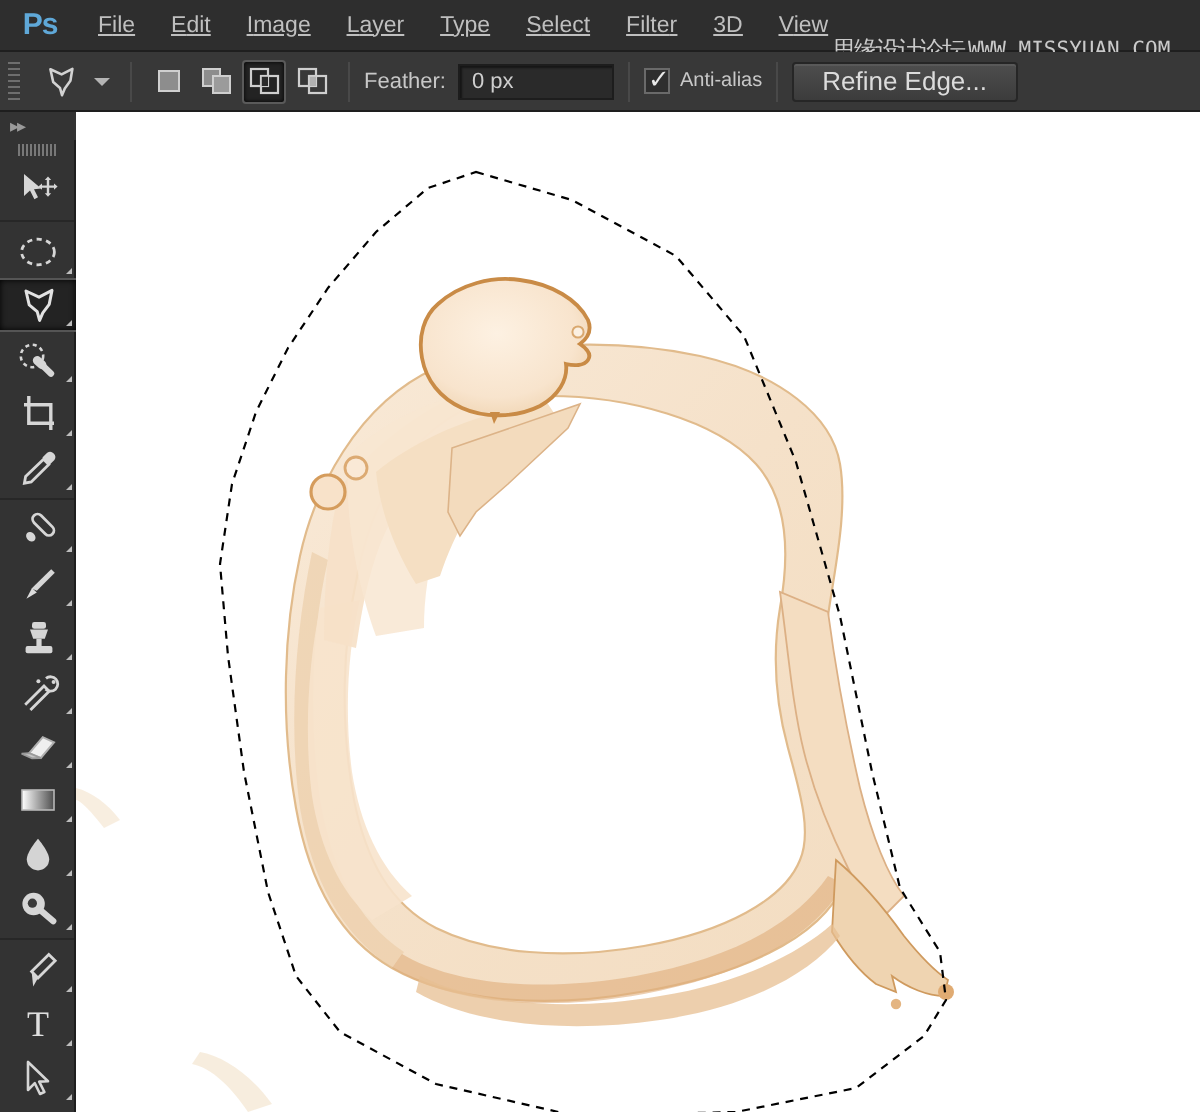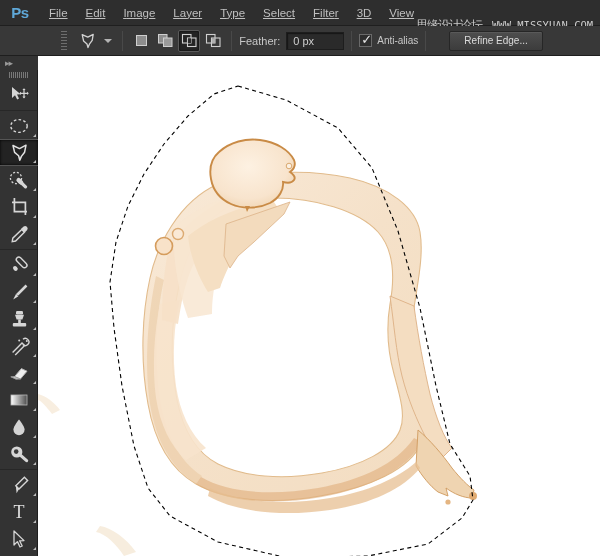--- a/index.html
+++ b/index.html
@@ -47,29 +47,29 @@
     display: flex; align-items: center;
     color: #d8d8d8;
     font-size: 11px;
     letter-spacing: 0px;
     opacity: 0.92;
     white-space: nowrap;
     overflow: hidden;
     pointer-events: none;
   }
   #watermark .wm-cn { font-size: 12px; letter-spacing: -1px; }
-  #watermark .wm-en { font-size: 10.5px; margin-left: 10px; font-family: "DejaVu Sans Mono", monospace; }
+  #watermark .wm-en { font-size: 10.5px; margin-left: 2px; font-family: "DejaVu Sans Mono", monospace; }
 
   
   #optionsbar {
     position: absolute; left: 0; top: 26px;
     width: 600px; height: 30px;
     background: #383838;
     border-bottom: 1px solid #1e1e1e;
-    display: flex; align-items: center; justify-content: center;
+    display: flex; align-items: center;
   }
   .grip {
     width: 10px; height: 22px;
     margin-left: 2px; margin-right: 4px;
     background-image: repeating-linear-gradient(
       to bottom, #6e6e6e 0px, #6e6e6e 1px, transparent 1px, transparent 3px);
     background-size: 6px 3px;
     background-repeat: repeat-y;
     background-position: 2px 1px;
   }
@@ -100,21 +100,21 @@
   }
   .selmode.active {
     background: #232323;
     border: 1px solid #5a5a5a;
     box-shadow: inset 0 0 2px #000;
   }
   .feather-label {
     color: #c8c8c8; font-size: 11px; margin-right: 6px;
   }
   .field {
-    width: 58px; height: 18px;
+    width: 78px; height: 18px;
     background: #2a2a2a;
     border: 1px solid #1d1d1d;
     box-shadow: inset 1px 1px 1px rgba(0,0,0,.5);
     color: #cfcfcf;
     font-size: 11px;
     line-height: 16px;
     padding-left: 6px;
   }
   .checkbox-row { display: flex; align-items: center; }
   .checkbox {
@@ -129,25 +129,24 @@
     color: #e8e8e8; font-size: 13px; line-height: 13px;
   }
   .checkbox-row .lbl { color: #c8c8c8; font-size: 10px; }
   .btn {
     height: 20px;
     padding: 0 14px;
     background: linear-gradient(to bottom, #4e4e4e, #3c3c3c);
     border: 1px solid #262626;
     border-radius: 2px;
     color: #dcdcdc;
-    font-size: 10px;
+    font-size: 13px;
     line-height: 18px;
     text-align: center;
     box-shadow: 0 1px 0 rgba(255,255,255,.07) inset;
-    margin-left: 16px;
   }
 
   
   #toolbar {
     position: absolute; left: 0; top: 56px;
     width: 38px; height: 500px;
     background: #333333;
     border-right: 1px solid #1e1e1e;
   }
   #tb-collapse {

